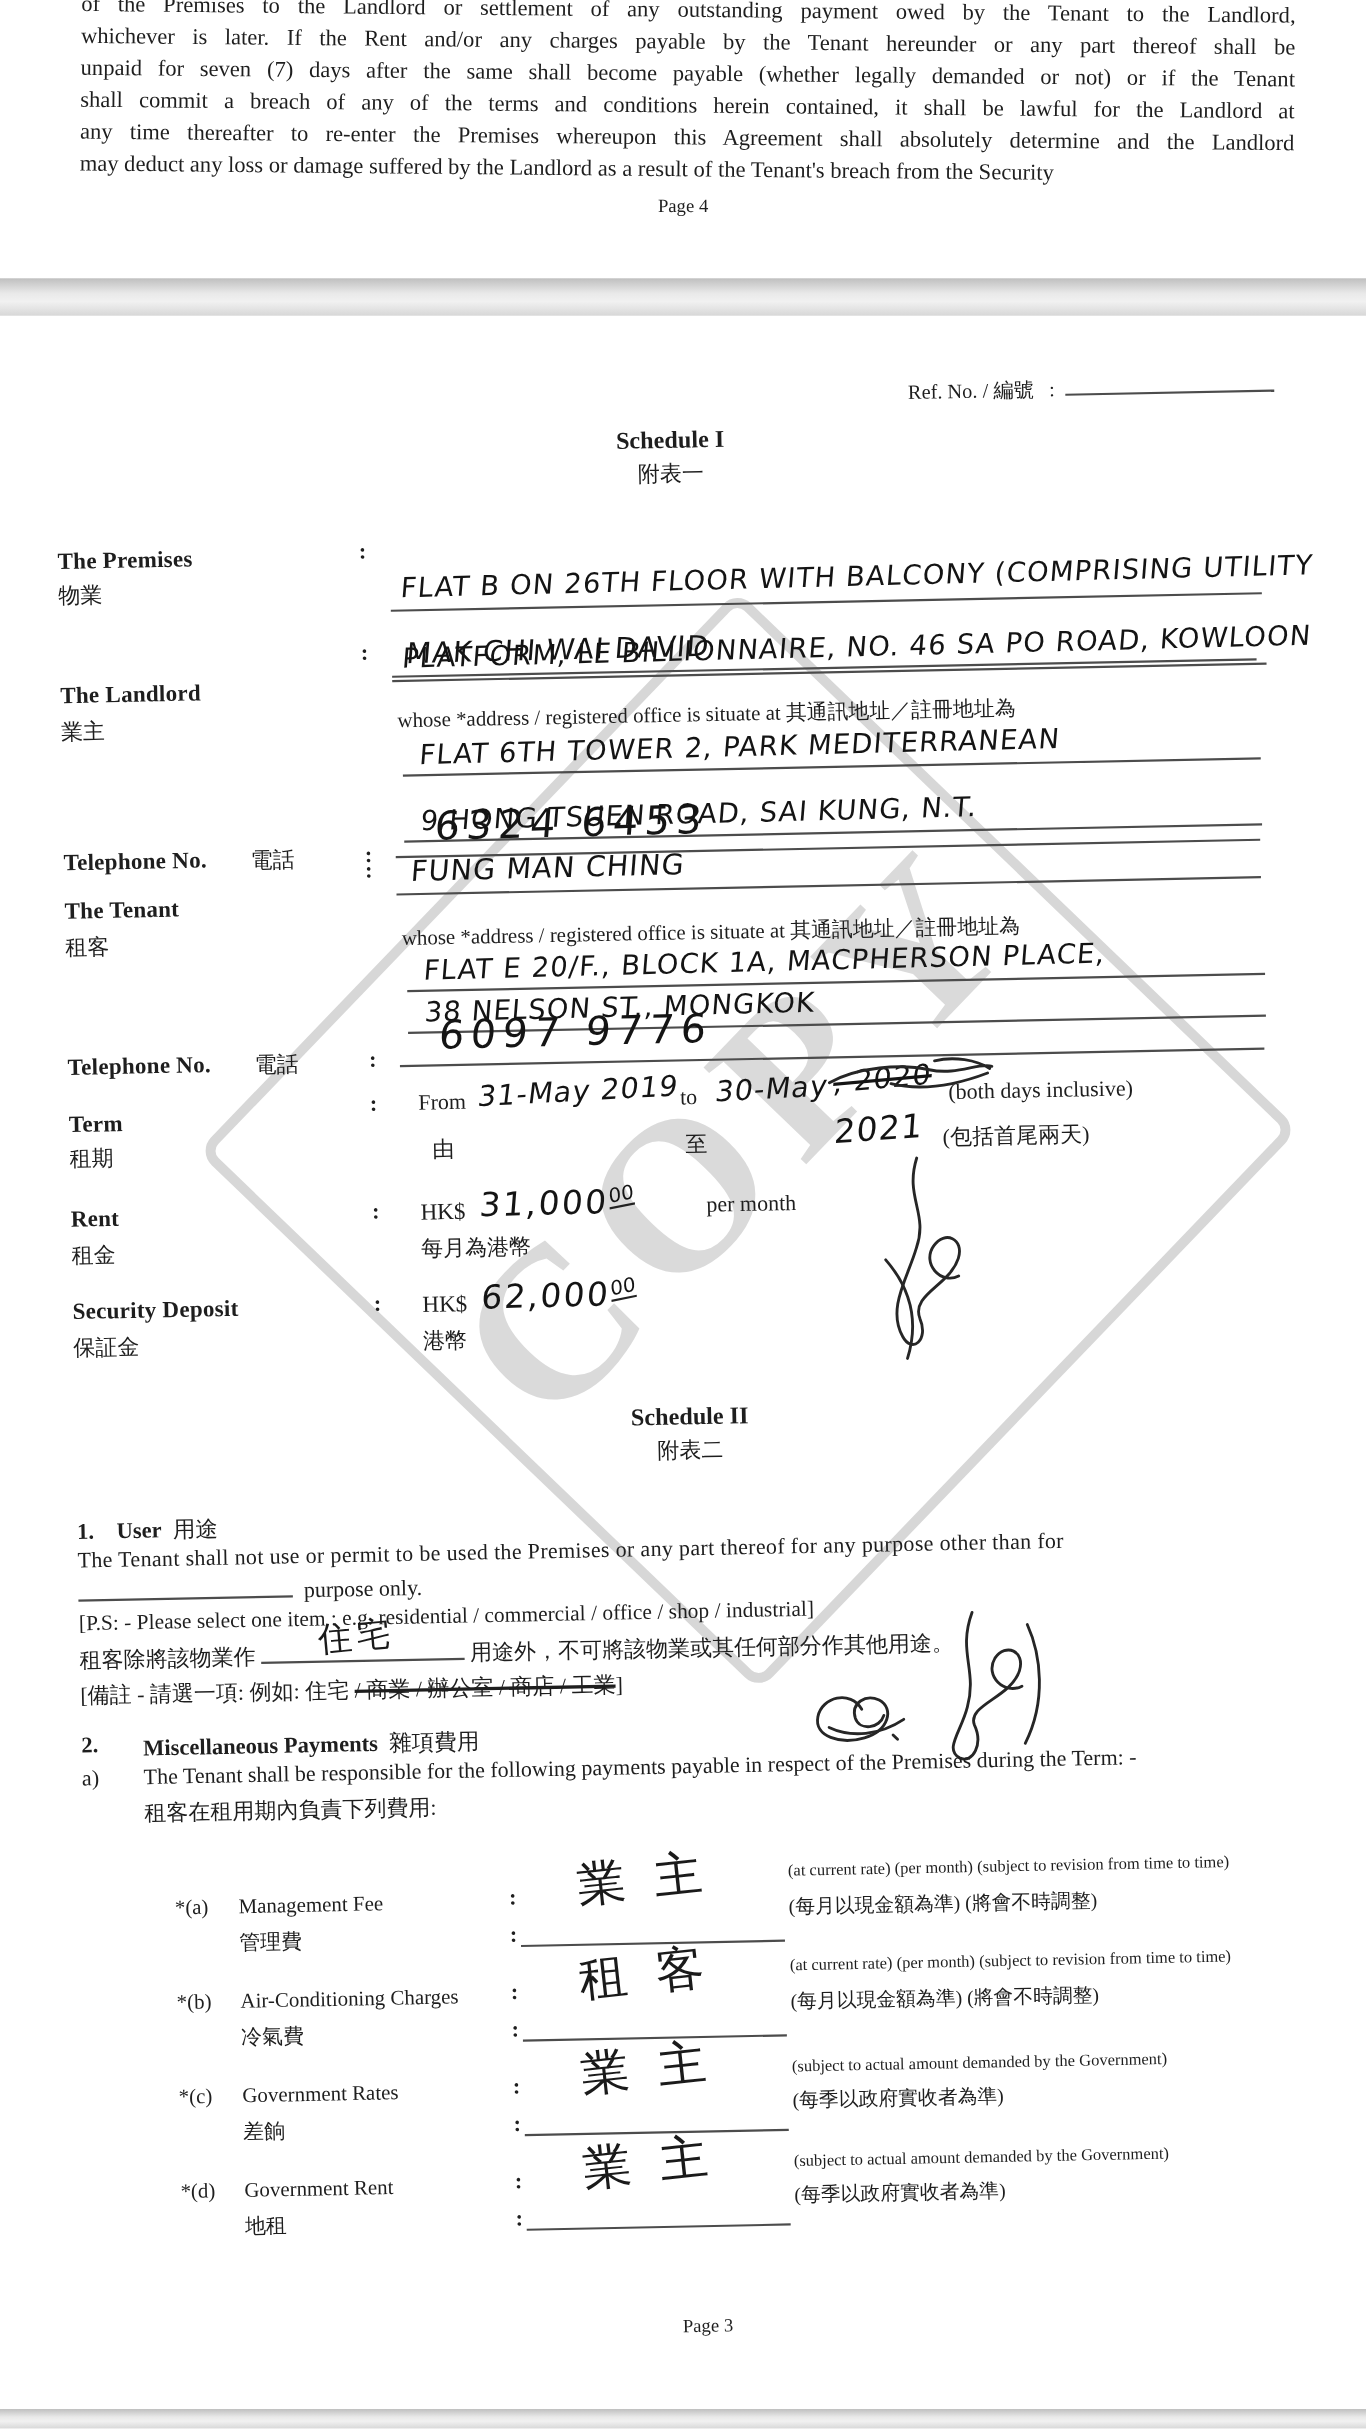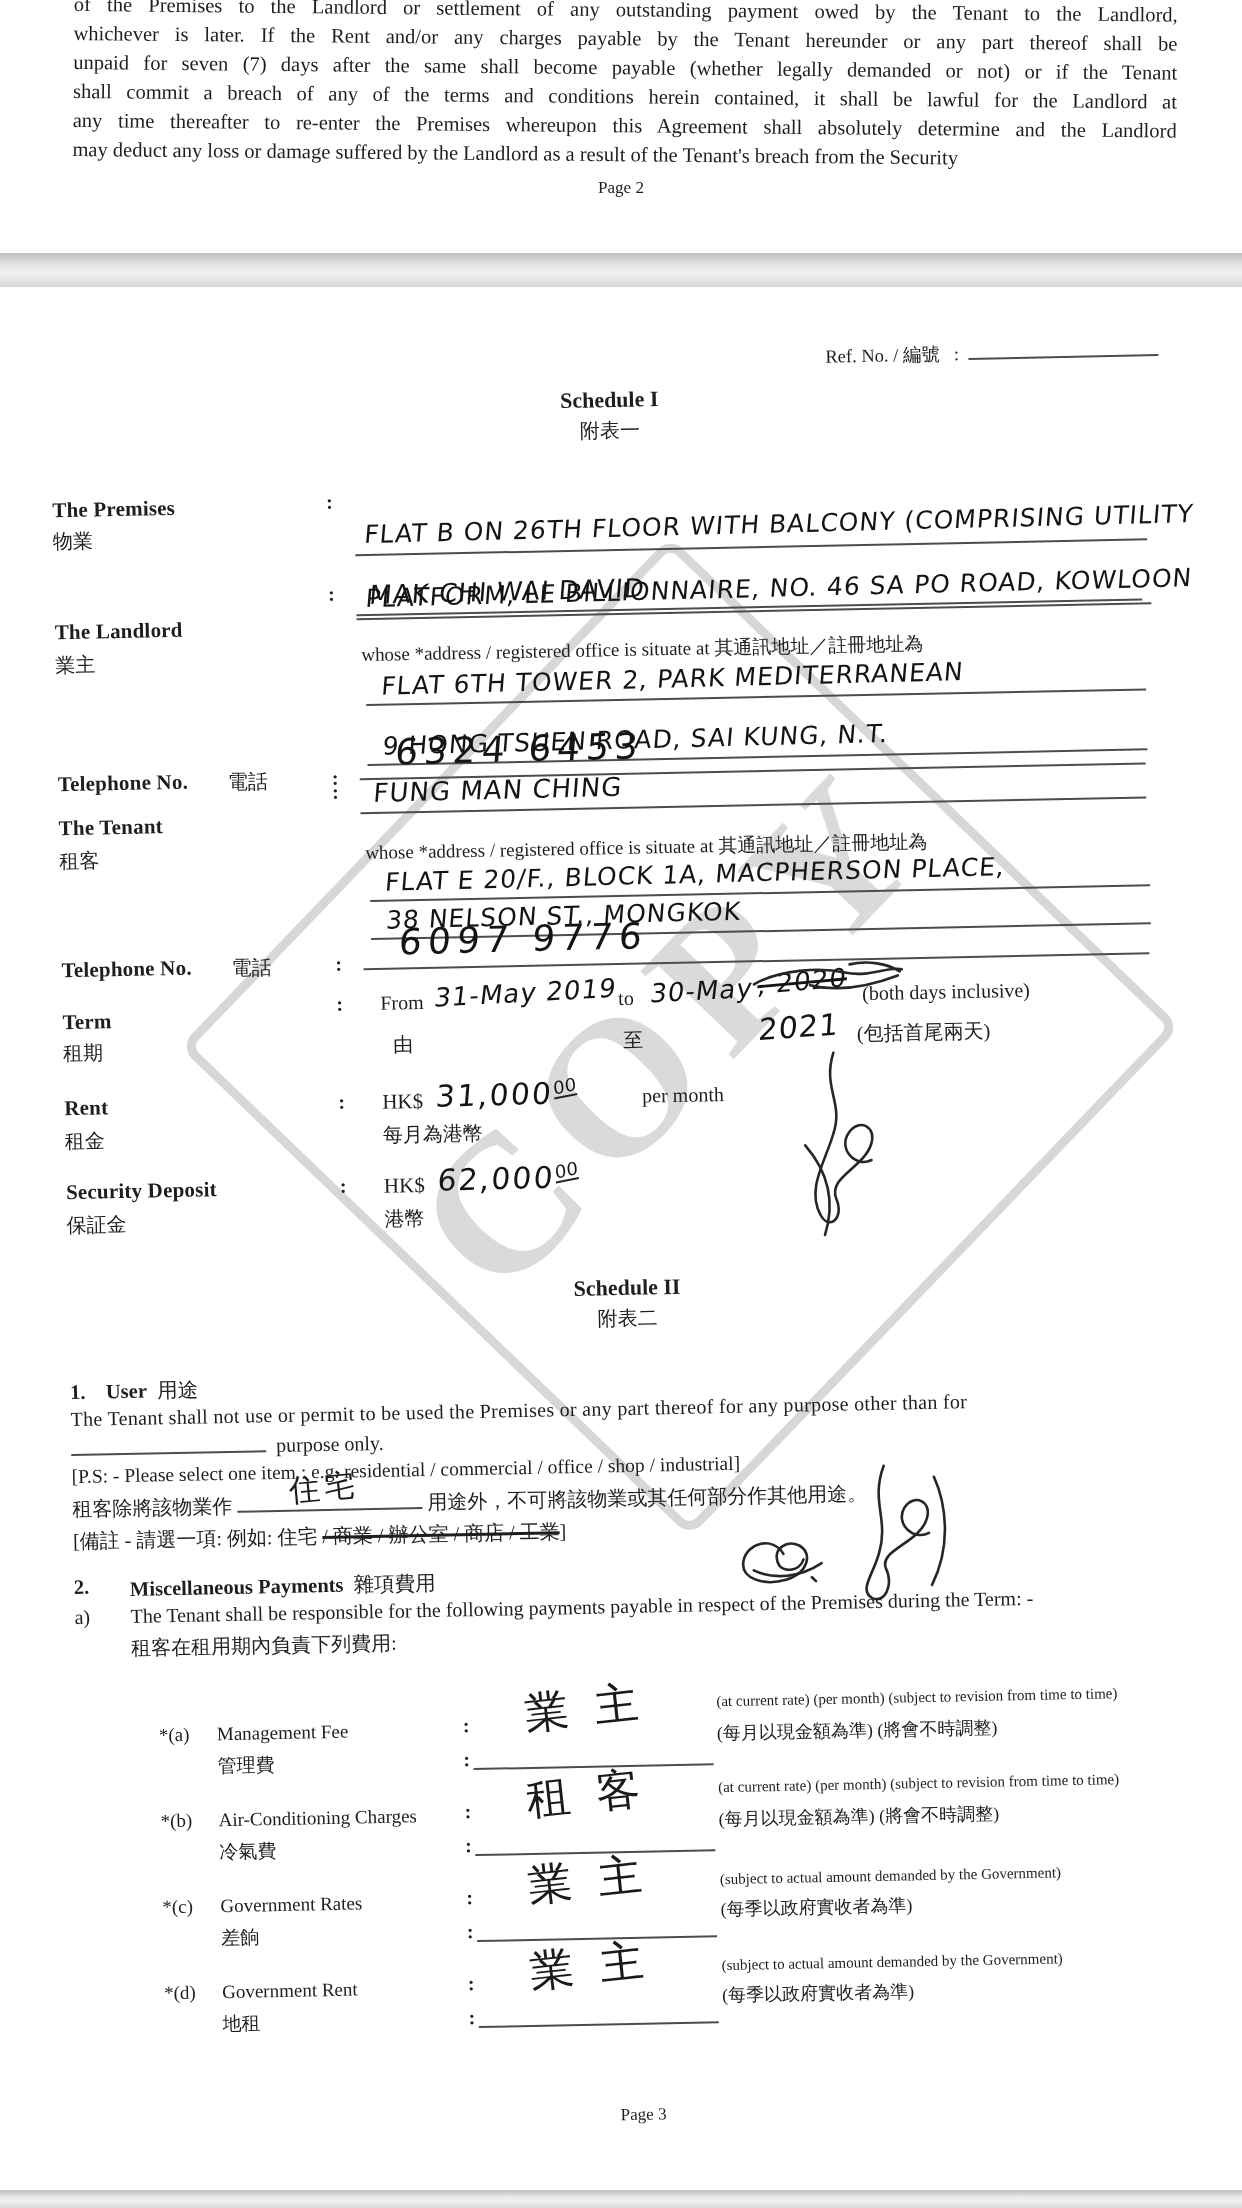--- a/index.html
+++ b/index.html
@@ -51,21 +51,21 @@
 
   <div class="abs" style="left:0;top:0;width:1242px;height:253px;overflow:hidden;">
     <div style="position:absolute;left:74px;top:-10px;width:1104px;transform:rotate(.55deg);transform-origin:0 0;">
       <div class="t20 j">of the Premises to the Landlord or settlement of any outstanding payment owed by the Tenant to the Landlord,</div>
       <div class="t20 j">whichever is later. If the Rent and/or any charges payable by the Tenant hereunder or any part thereof shall be</div>
       <div class="t20 j">unpaid for seven (7) days after the same shall become payable (whether legally demanded or not) or if the Tenant</div>
       <div class="t20 j">shall commit a breach of any of the terms and conditions herein contained, it shall be lawful for the Landlord at</div>
       <div class="t20 j">any time thereafter to re-enter the Premises whereupon this Agreement shall absolutely determine and the Landlord</div>
       <div class="t20" style="white-space:normal;">may deduct any loss or damage suffered by the Landlord as a result of the Tenant's breach from the Security</div>
     </div>
-    <div class="abs" style="left:0;top:178px;width:1242px;text-align:center;font-size:17px;">Page 2</div>
+    <div class="abs" style="left:0;top:178px;width:1242px;text-align:center;font-size:17px;">Page 4</div>
   </div>
 
   <div class="band" style="top:253px;height:34px;"></div>
 
   <div class="abs" style="left:0;top:287px;width:1242px;height:1903px;overflow:hidden;">
     <div style="position:absolute;left:0;top:0;width:1242px;height:1903px;transform:rotate(-1.15deg);transform-origin:620px 700px;">
 
       <div class="wm-diamond"></div>
       <div class="wm-text">COPY</div>
 

